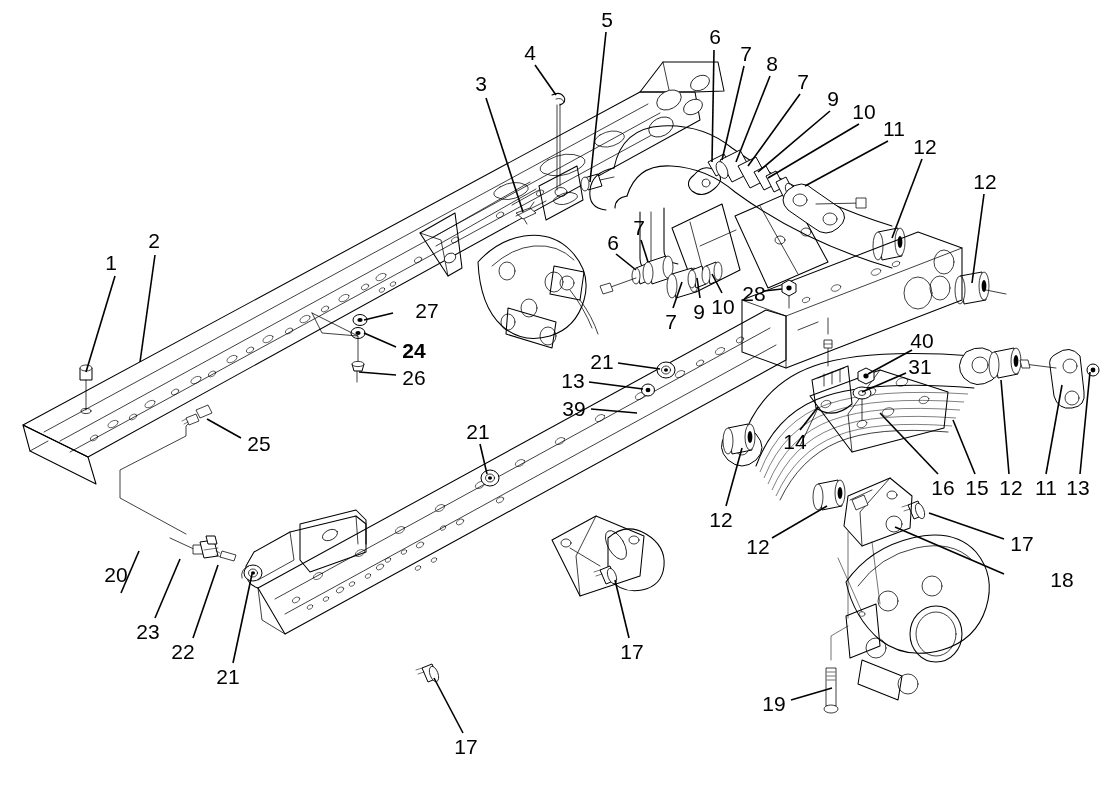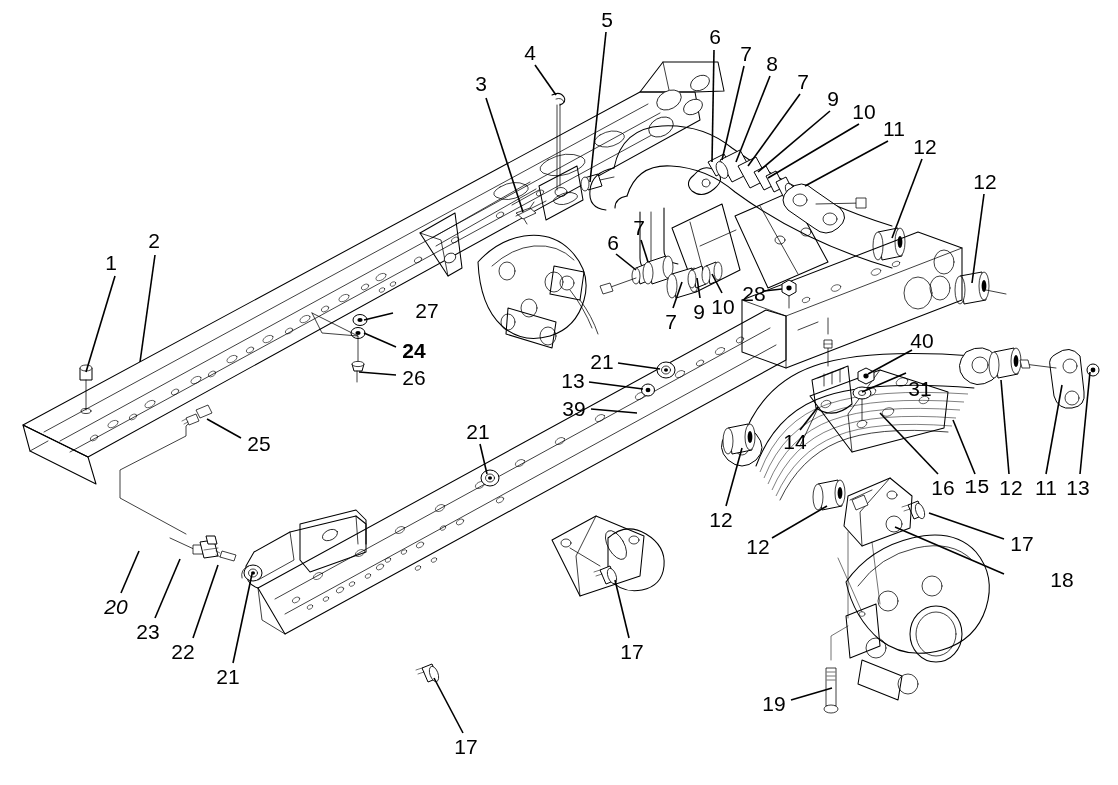--- a/index.html
+++ b/index.html
@@ -614,37 +614,37 @@
       <div class="callout-label" style="left: 639px; top: 227px;">7</div>
       <div class="callout-label" style="left: 671px; top: 321px;">7</div>
       <div class="callout-label" style="left: 699px; top: 311px;">9</div>
       <div class="callout-label" style="left: 723px; top: 306px;">10</div>
       <div class="callout-label" style="left: 746px; top: 293px; margin-left: 8px;">28</div>
       <div class="callout-label" style="left: 411px; top: 310px; margin-left: 16px;">27</div>
       <div class="callout-label" style="left: 414px; top: 350px; font-weight: bold;">24</div>
       <div class="callout-label" style="left: 414px; top: 377px;">26</div>
       <div class="callout-label" style="left: 259px; top: 443px;">25</div>
       <div class="callout-label" style="left: 922px; top: 340px;">40</div>
-      <div class="callout-label" style="left: 920px; top: 388px;">31</div>
+      <div class="callout-label" style="left: 920px; top: 366px;">31</div>
       <div class="callout-label" style="left: 795px; top: 441px;">14</div>
       <div class="callout-label" style="left: 602px; top: 361px;">21</div>
       <div class="callout-label" style="left: 573px; top: 380px;">13</div>
       <div class="callout-label" style="left: 574px; top: 408px;">39</div>
       <div class="callout-label" style="left: 478px; top: 431px;">21</div>
       <div class="callout-label" style="left: 721px; top: 519px;">12</div>
       <div class="callout-label" style="left: 758px; top: 546px;">12</div>
       <div class="callout-label" style="left: 943px; top: 487px;">16</div>
-      <div class="callout-label" style="left: 977px; top: 487px; font-family: Liberation Mono, monospace;">15</div>
+      <div class="callout-label" style="left: 977px; top: 487px;">15</div>
       <div class="callout-label" style="left: 1011px; top: 487px;">12</div>
       <div class="callout-label" style="left: 1046px; top: 487px;">11</div>
       <div class="callout-label" style="left: 1078px; top: 487px;">13</div>
       <div class="callout-label" style="left: 1022px; top: 543px;">17</div>
       <div class="callout-label" style="left: 1022px; top: 579px; margin-left: 40px;">18</div>
       <div class="callout-label" style="left: 632px; top: 651px;">17</div>
       <div class="callout-label" style="left: 466px; top: 746px;">17</div>
       <div class="callout-label" style="left: 774px; top: 703px;">19</div>
-      <div class="callout-label" style="left: 116px; top: 606px; font-style: italic;">20</div>
+      <div class="callout-label" style="left: 116px; top: 574px;">20</div>
       <div class="callout-label" style="left: 148px; top: 631px;">23</div>
       <div class="callout-label" style="left: 183px; top: 651px;">22</div>
       <div class="callout-label" style="left: 228px; top: 676px;">21</div>
     </div>
 
 </div>
 
 </body></html>

